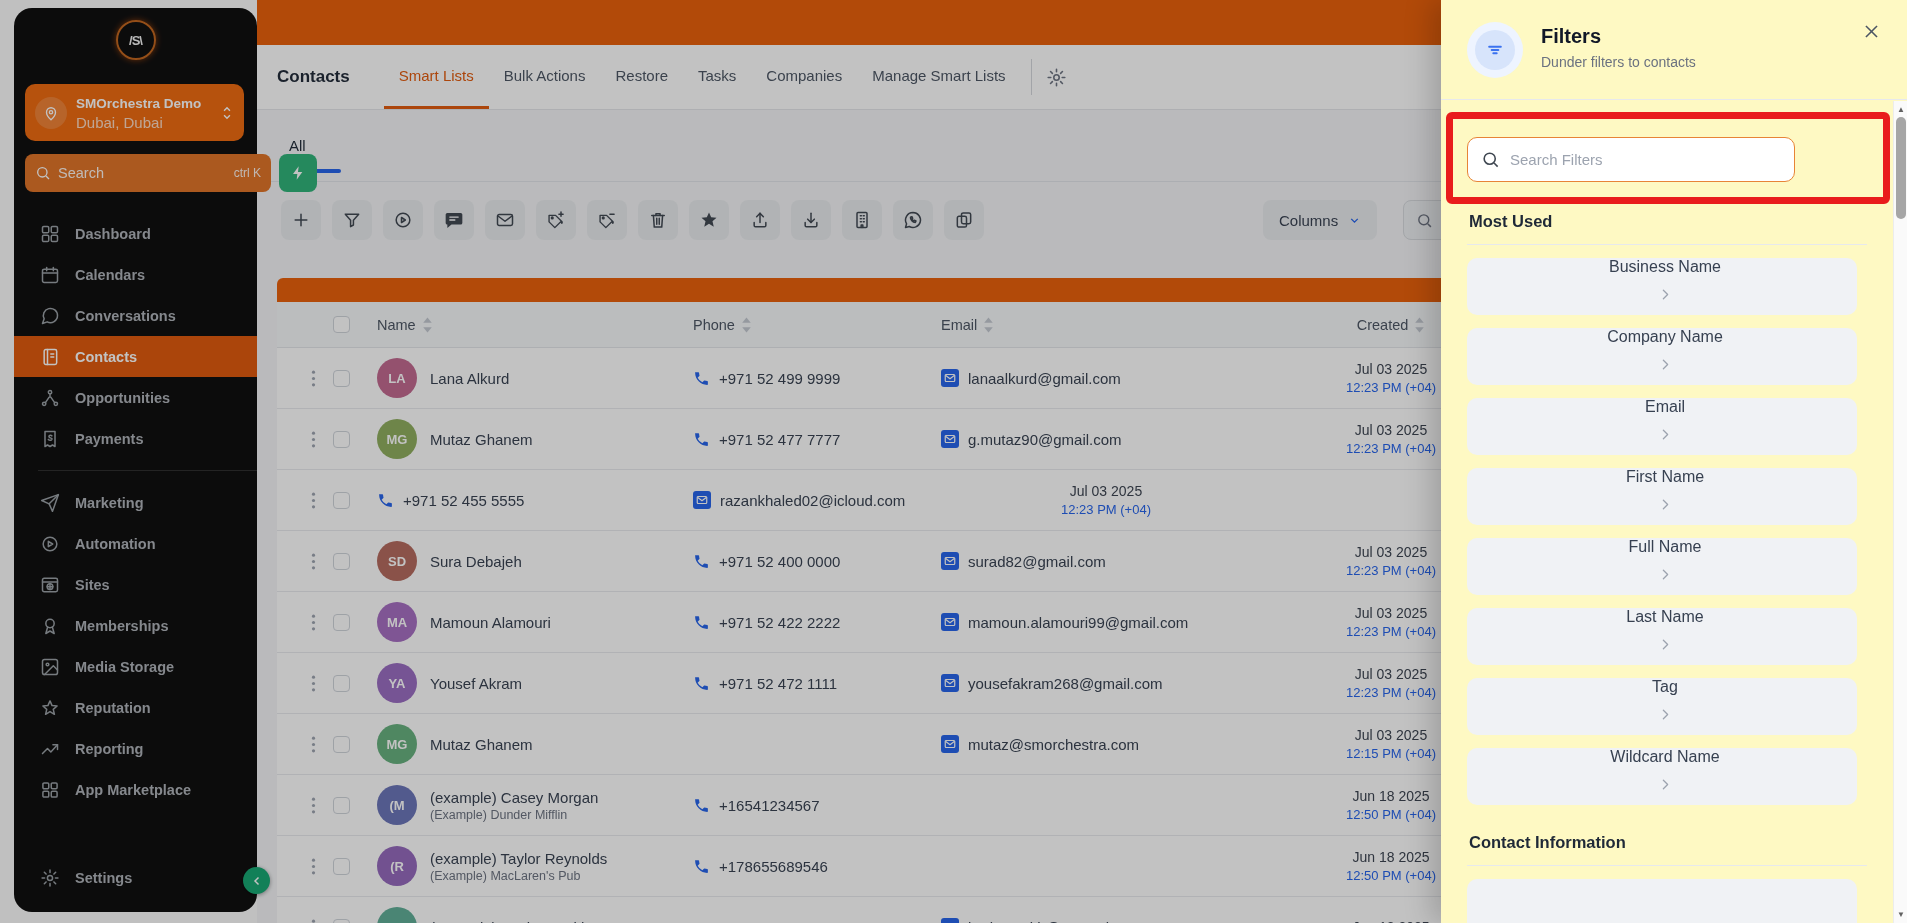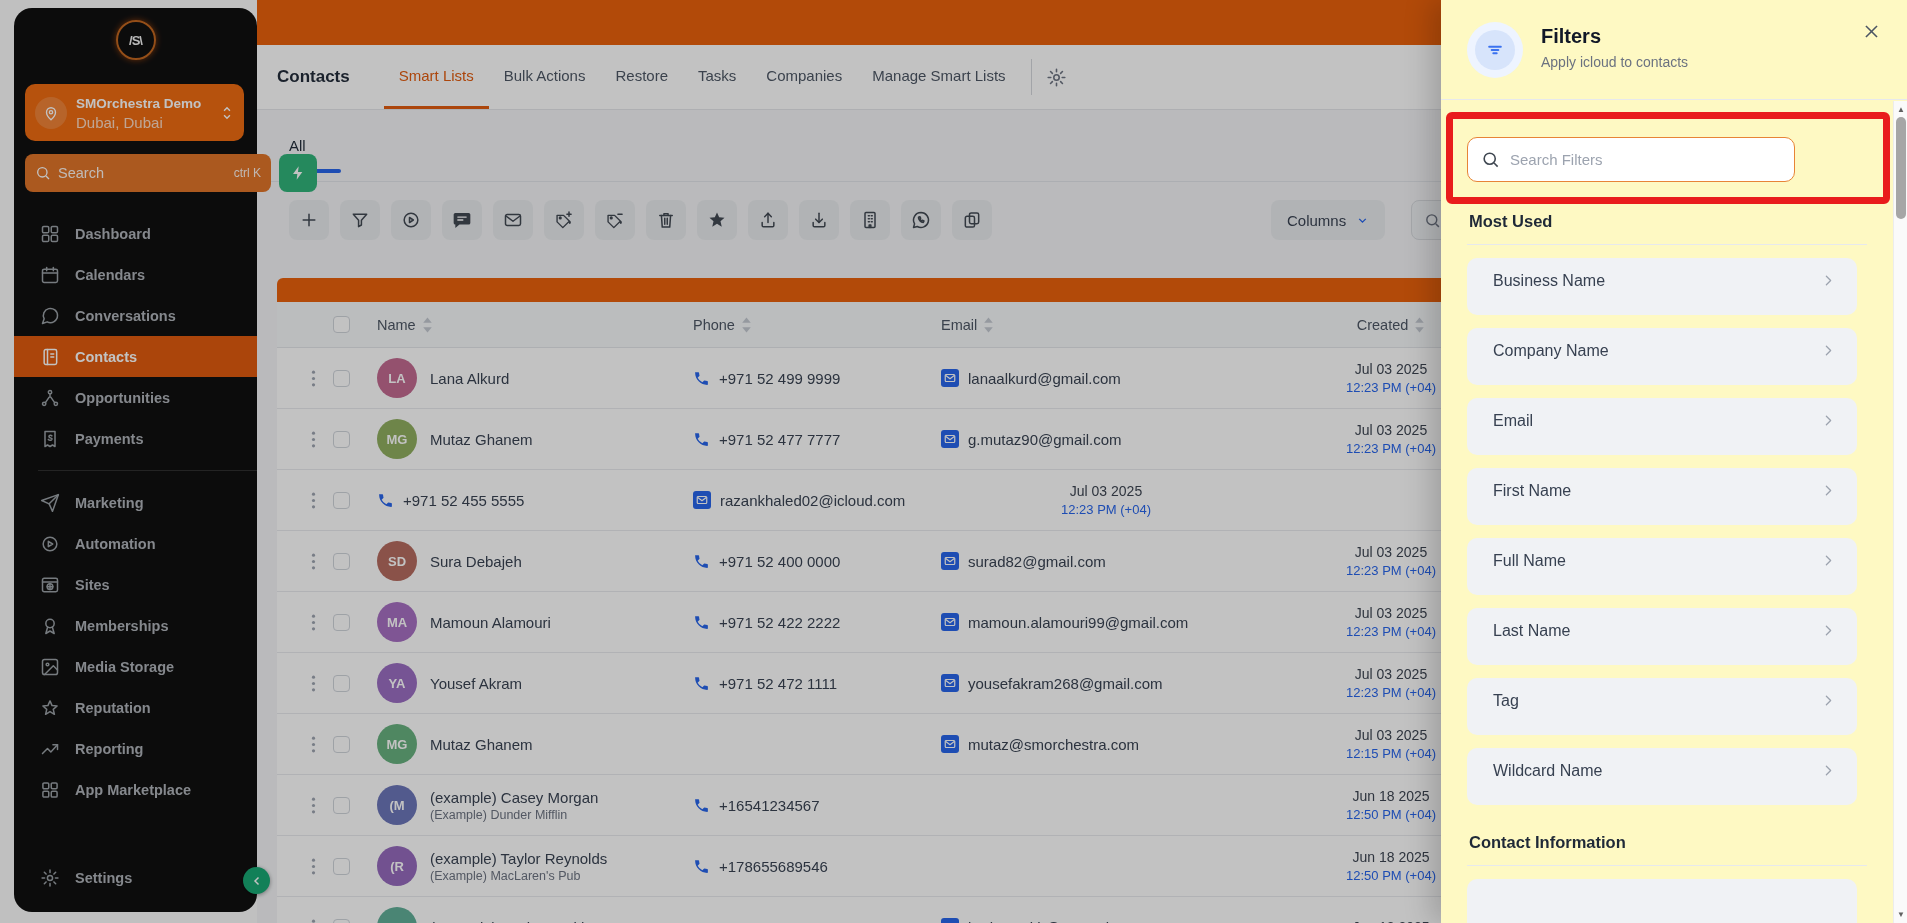--- a/index.html
+++ b/index.html
@@ -36,21 +36,21 @@
   .tab-bar { height:65px; background:#fff; border-bottom:1px solid #e4e6ea; display:flex; align-items:center; padding:0 20px; }
   .page-title { font-size:17px; font-weight:bold; color:#1f2937; margin-right:34px; }
   .tabs { display:flex; height:100%; }
   .tab { height:100%; display:flex; align-items:center; padding:0 15px; font-size:15px; color:#4b5563; border-bottom:3px solid transparent; cursor:pointer; }
   .tab.active { color:#e25a0c; border-bottom-color:#e25a0c; }
   .tabbar-divider { width:1px; height:36px; background:#d4d7dc; margin:0 14px 0 10px; }
   .gear-btn { color:#6b7280; cursor:pointer; display:flex; align-items:center; }
   .sub-bar { height:72px; border-bottom:1px solid #e2e5ea; position:relative; padding-left:32px; display:flex; align-items:center; }
   .all-tab { font-size:15px; color:#1f2937; cursor:pointer; position:relative; height:100%; display:flex; align-items:center; }
   .all-tab::after { content:""; position:absolute; left:-6px; bottom:8px; width:58px; height:4px; background:#2563eb; border-radius:2px; }
-  .toolbar { margin:18px 0 0 12px; padding:0 20px; display:flex; align-items:center; gap:11px; position:relative; height:40px; }
+  .toolbar { margin:18px 0 0 4px; padding:0 20px; display:flex; align-items:center; gap:11px; position:relative; height:40px; }
   .tool-btn { width:40px; height:40px; border-radius:8px; background:#e9ebee; display:flex; align-items:center; justify-content:center; color:#3f4751; cursor:pointer; flex:none; }
   .toolbar-right { position:absolute; left:1002px; top:0; display:flex; gap:26px; align-items:center; }
   .columns-btn { height:40px; padding:0 16px; background:#e9ebee; border-radius:8px; display:flex; align-items:center; gap:10px; font-size:15px; color:#374151; cursor:pointer; }
   .columns-btn .chev { color:#2563eb; }
   .mini-search { width:240px; height:40px; background:#eef0f3; border:1px solid #d7dade; border-radius:8px; display:flex; align-items:center; padding:0 12px; color:#6b7280; }
   .mini-search input { border:none; outline:none; background:transparent; flex:1; margin-left:8px; font-family:inherit; }
 
   
   .table-card { margin:38px 20px 0 20px; background:#fff; border-radius:6px 6px 0 0; overflow:hidden; }
   .table-strip { height:24px; background:#ea5f08; }
@@ -82,21 +82,21 @@
   .dr-title { font-size:20px; font-weight:bold; color:#111827; }
   .dr-sub { font-size:14px; color:#6b7280; margin-top:6px; }
   .dr-close { position:absolute; right:26px; top:22px; color:#4b5563; cursor:pointer; }
   .dr-search { position:absolute; left:26px; top:137px; width:328px; height:45px; border:1.5px solid #e78437; border-radius:10px; display:flex; align-items:center; padding:0 13px; background:#fff; }
   .dr-search input { border:none; outline:none; flex:1; margin-left:10px; font-size:15px; color:#374151; font-family:inherit; }
   .dr-search input::placeholder { color:#9ca3af; }
   .dr-search .icon { color:#3f4751; }
   .dr-body { position:absolute; left:0; top:212px; right:14px; bottom:0; overflow:hidden; }
   .sec-head { font-size:16.5px; font-weight:bold; color:#1f2937; margin:0 0 13px 28px; }
   .sec-div { height:1px; background:#e7e9ed; margin:0 26px 13px 26px; }
-  .filter-item { margin:0 0 13px 26px; width:390px; height:57px; background:#f0f2f5; border-radius:10px; display:flex; align-items:center; padding:0 20px 12px 26px; cursor:pointer; }
+  .filter-item { margin:0 0 13px 26px; width:390px; height:57px; background:#f0f2f5; border-radius:10px; display:flex; align-items:center; padding:0 20px 12px 26px; cursor:pointer;flex-direction:column; }
   .filter-item .fl { flex:1; font-size:16px; color:#374151; }
   .filter-item .chev { color:#9ca3af; }
   .sec-gap { height:15px; }
   
   .dr-scroll { position:absolute; right:0; top:101px; bottom:0; width:14px; background:#fafafa; border-left:1px solid #ececec; z-index:60; }
   .dr-scroll .arr { position:absolute; left:0; width:14px; text-align:center; font-size:8px; color:#616161; }
   .dr-thumb { position:absolute; left:2px; top:16px; width:10px; height:102px; background:#a6a6a6; border-radius:5px; }
 
   
   .annotation { position:absolute; left:1446px; top:112px; width:444px; height:92px; border:7px solid #e91c1c; border-radius:6px; z-index:80; pointer-events:none; }
@@ -881,21 +881,21 @@
         <span class="dr-icon-inner icon">
           <svg width="20" height="20" viewBox="0 0 24 24" fill="none" stroke="currentColor" stroke-width="2.4" stroke-linecap="round">
               <path d="M5 8h14"></path>
               <path d="M8 12h8"></path>
               <path d="M10 16h4"></path>
             </svg>
         </span>
       </span>
       <span class="dr-titles">
         <div class="dr-title">Filters</div>
-        <div class="dr-sub">Apply icloud to contacts</div>
+        <div class="dr-sub">Dunder filters to contacts</div>
       </span>
       <span class="dr-close icon">
         <svg width="19" height="19" viewBox="0 0 24 24" fill="none" stroke="currentColor" stroke-width="2">
             <path d="M5 5l14 14"></path>
             <path d="M19 5L5 19"></path>
           </svg>
       </span>
     </div>
 
     <div class="dr-search">

